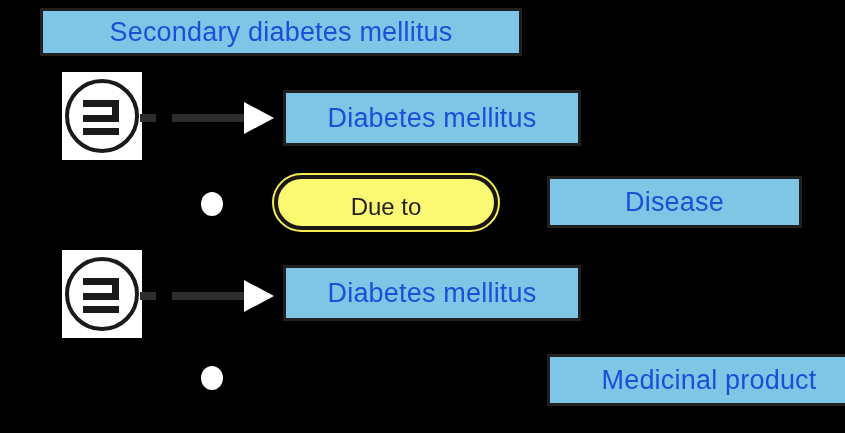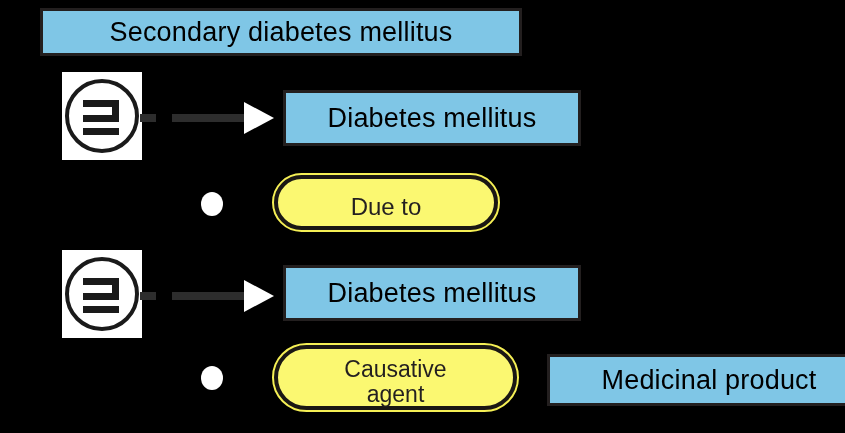--- a/index.html
+++ b/index.html
@@ -18,21 +18,21 @@
 
   
   .concept-box {
     position: absolute;
     background: #7FC6E6;
     border: 3px solid #231f1f;
     box-sizing: border-box;
     display: flex;
     align-items: center;
     justify-content: center;
-    color: #000000;
+    color: #1d4ed8;
     letter-spacing: 0.2px;
     white-space: nowrap;
   }
 
   .concept-box.title-box {
     left: 40px;  top: 8px;
     width: 482px; height: 48px;
     font-size: 27px;
   }
   .concept-box.dm-1 {
@@ -149,20 +149,23 @@
   <div class="concept-box dm-1">
     <span>Diabetes mellitus</span>
   </div>
 
   <div class="bullet-dot dot-1"></div>
 
   <div class="rel-pill due-to">
     <span class="pill-text">Due to</span>
   </div>
 
+  <div class="concept-box disease-box">
+    <span>Disease</span>
+  </div>
 
   <div class="isa-icon icon-2">
     <svg viewBox="0 0 80 88" xmlns="http://www.w3.org/2000/svg">
       <circle cx="40" cy="44" r="35" fill="#ffffff" stroke="#1a1a1a" stroke-width="4"></circle>
       <rect x="21" y="28" width="36" height="7" fill="#1a1a1a"></rect>
       <rect x="50" y="28" width="7" height="22" fill="#1a1a1a"></rect>
       <rect x="21" y="43" width="36" height="7" fill="#1a1a1a"></rect>
       <rect x="21" y="56" width="36" height="7" fill="#1a1a1a"></rect>
     </svg>
   </div>
@@ -174,22 +177,18 @@
       <polygon points="104,4 134,20 104,36" fill="#ffffff"></polygon>
     </svg>
   </div>
 
   <div class="concept-box dm-2">
     <span>Diabetes mellitus</span>
   </div>
 
   <div class="bullet-dot dot-2"></div>
 
-  <div class="rel-pill causative">
-    <span class="pill-text">Causative
-agent</span>
-  </div>
 
   <div class="concept-box medprod-box">
     <span>Medicinal product</span>
   </div>
 
 </div>
 
 </body></html>

